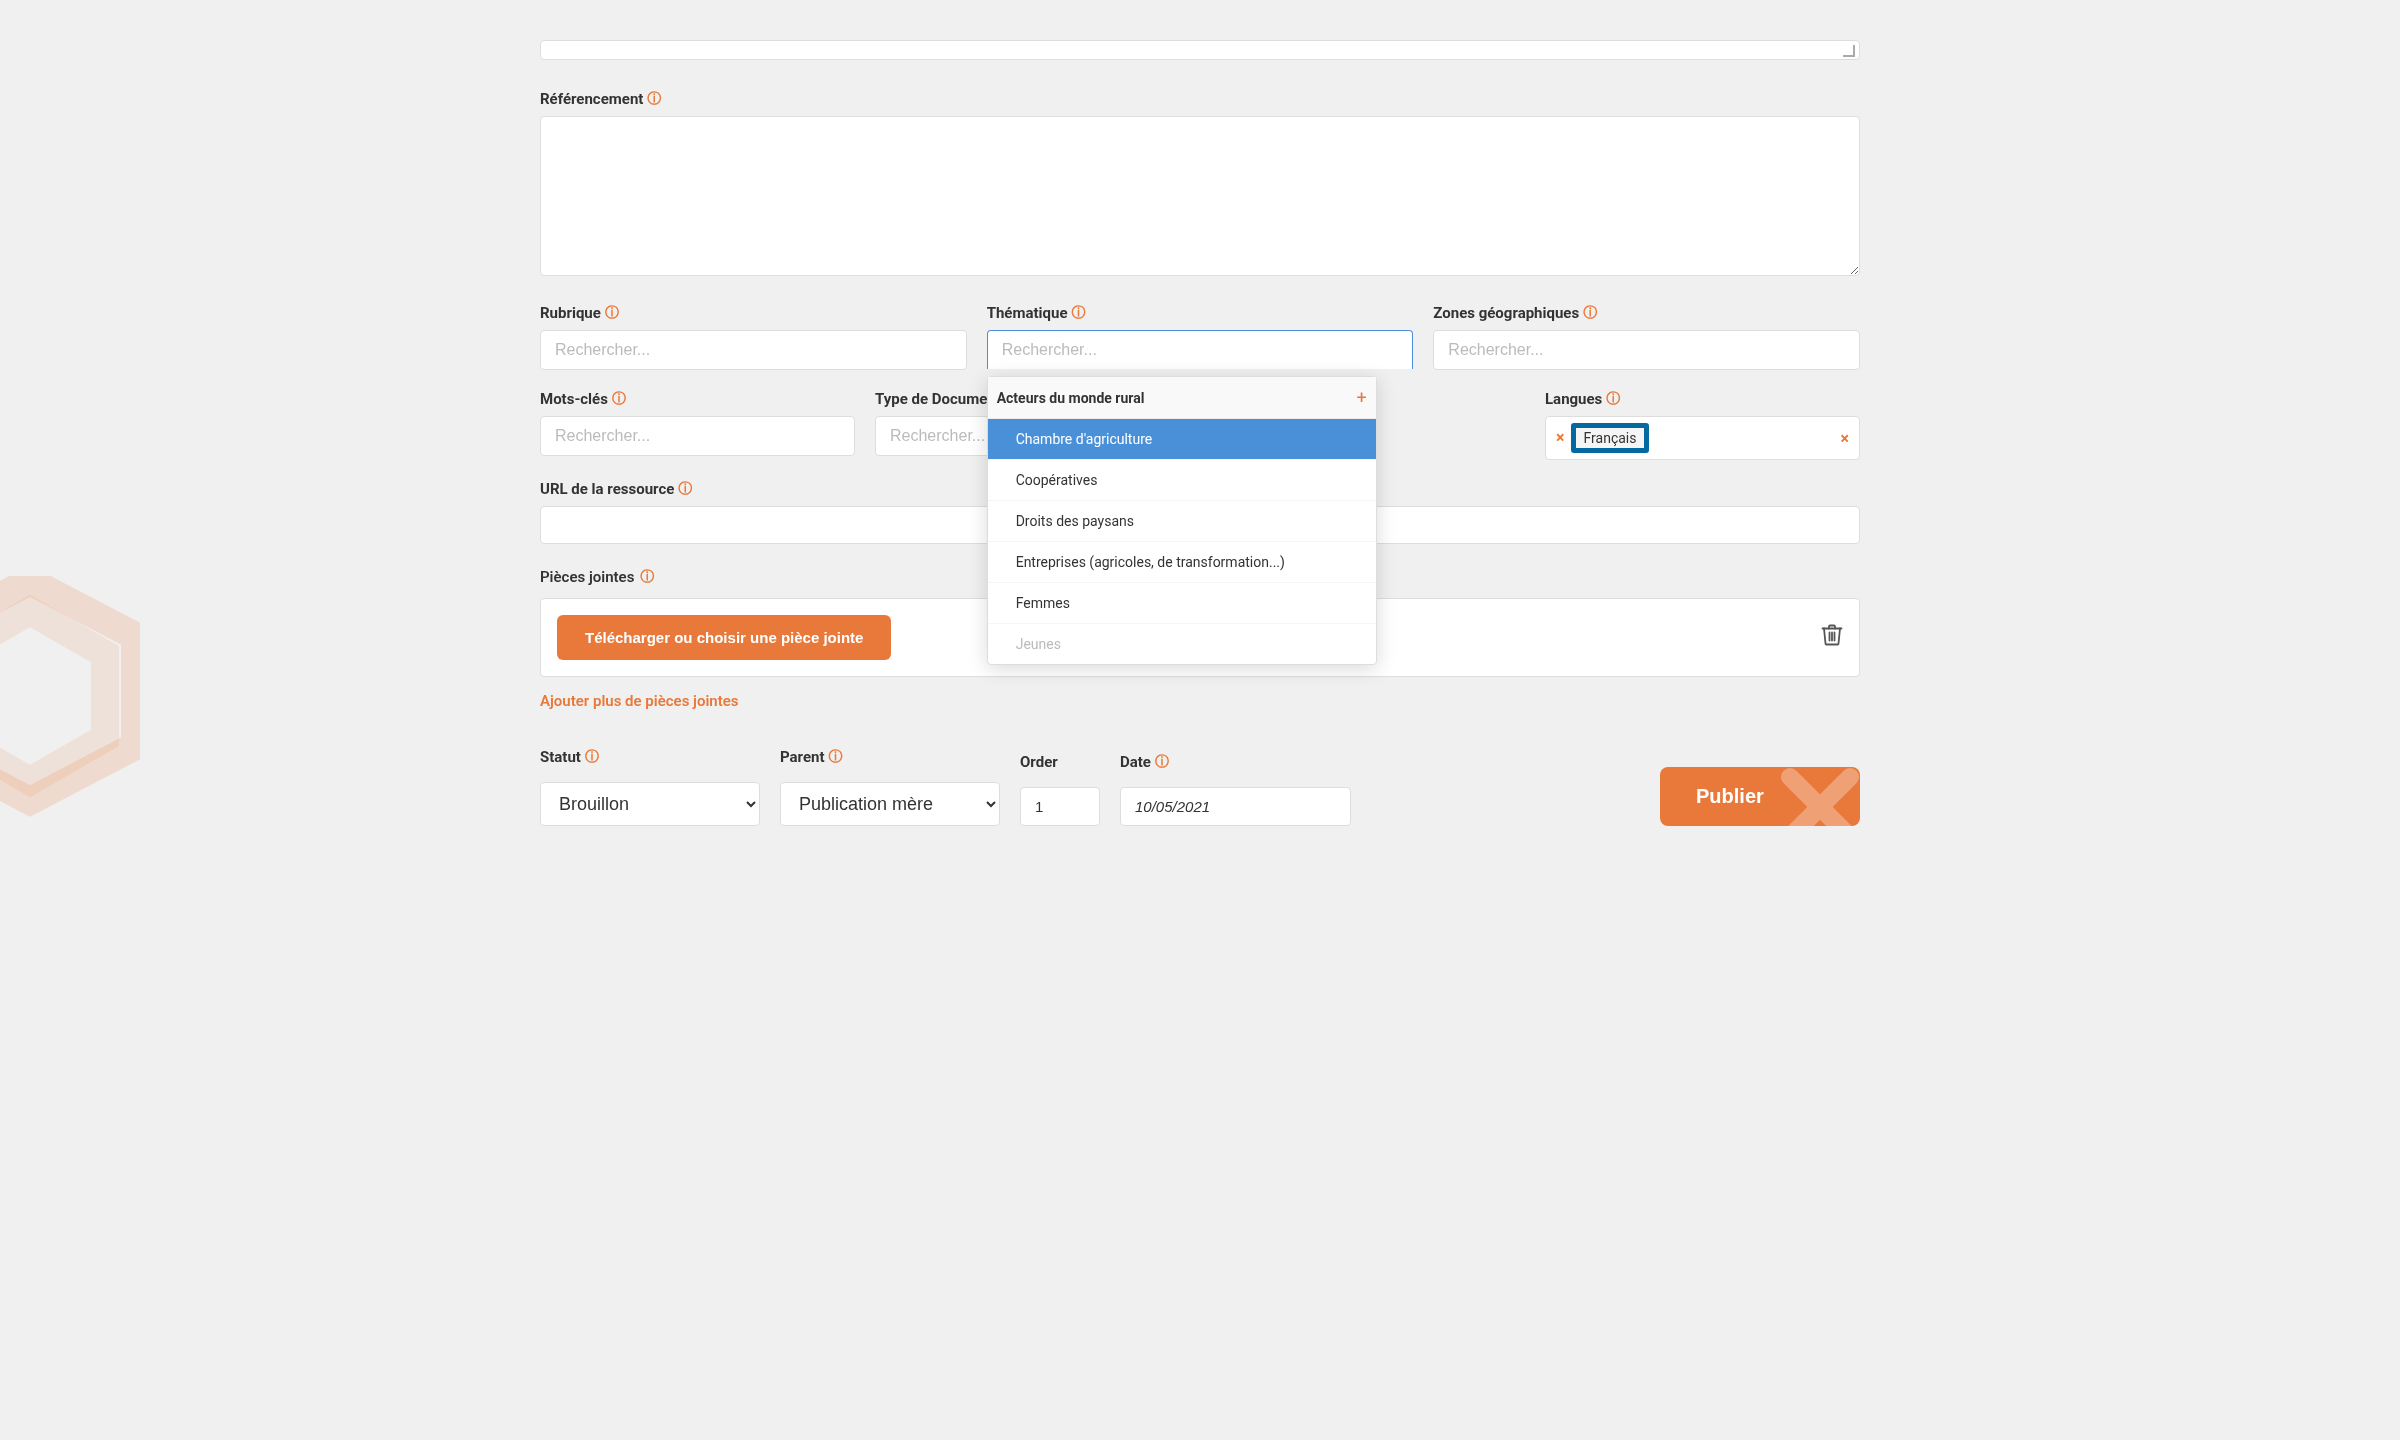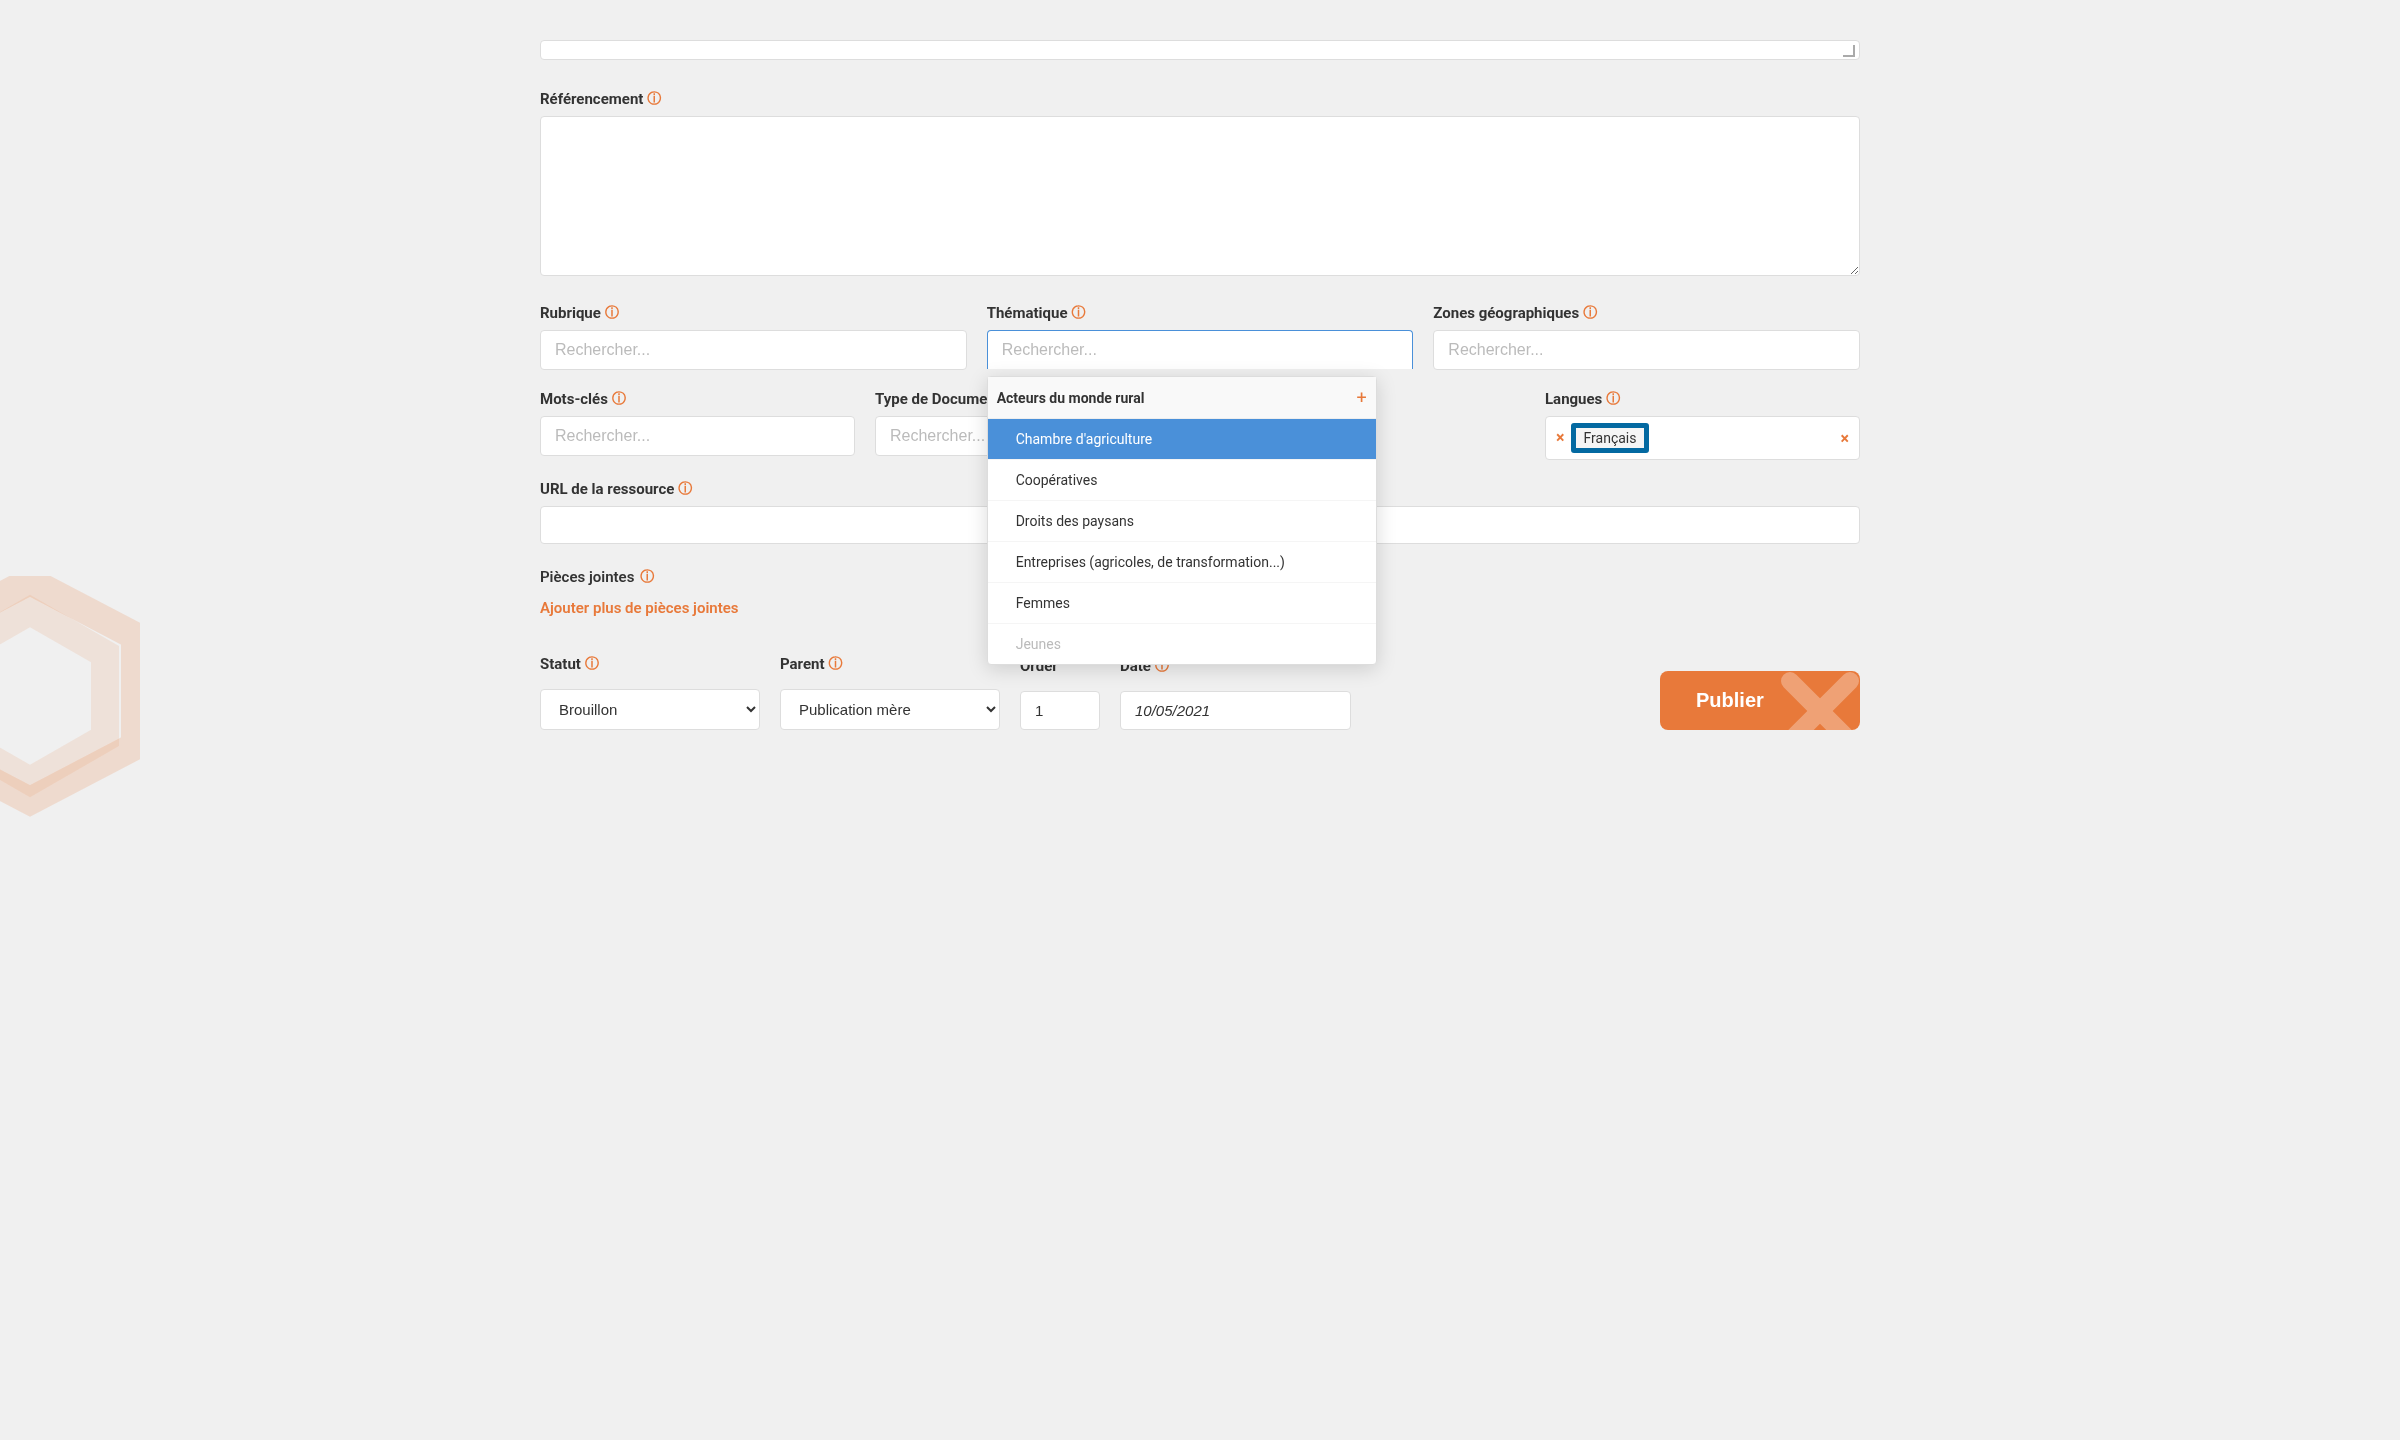--- a/index.html
+++ b/index.html
@@ -205,21 +205,21 @@
     .bottom-field {
       display: flex;
       flex-direction: column;
       gap: 8px;
     }
     .select-field {
       border: 1px solid #ddd;
       border-radius: 4px;
       background: white;
       padding: 10px 14px;
-      font-size: 15px;
+      font-size: 18px;
       color: #333;
       appearance: auto;
       cursor: pointer;
       min-width: 220px;
     }
     .order-input {
       border: 1px solid #ddd;
       border-radius: 4px;
       background: white;
       padding: 10px 14px;
@@ -439,20 +439,34 @@
         <span class="info-icon">ⓘ</span>
       </div>
       <input type="text" class="url-field" value="" style="">
     </div>
 
     <div class="field-section">
       <div class="section-label">
         <span>Pièces jointes</span>
         <span class="info-icon">ⓘ</span>
       </div>
+      <div class="pieces-container">
+        <button class="upload-btn">
+          <span>Télécharger ou choisir une pièce jointe</span>
+        </button>
+        <button class="delete-icon-btn">
+          
+          <svg width="22" height="24" viewBox="0 0 22 24" fill="none" xmlns="http://www.w3.org/2000/svg">
+            <path d="M1.5 5.5H20.5" stroke="#555" stroke-width="1.8" stroke-linecap="round"></path>
+            <path d="M8 5.5V3.5C8 2.95 8.45 2.5 9 2.5H13C13.55 2.5 14 2.95 14 3.5V5.5" stroke="#555" stroke-width="1.8" stroke-linecap="round"></path>
+            <path d="M3 5.5L4.5 20.5C4.5 21.05 4.95 21.5 5.5 21.5H16.5C17.05 21.5 17.5 21.05 17.5 20.5L19 5.5" stroke="#555" stroke-width="1.8" stroke-linecap="round" stroke-linejoin="round"></path>
+            <path d="M8.5 9.5V17.5M11 9.5V17.5M13.5 9.5V17.5" stroke="#555" stroke-width="1.8" stroke-linecap="round"></path>
+          </svg>
+        </button>
+      </div>
       <a class="add-more-link">
         <span>Ajouter plus de pièces jointes</span>
       </a>
     </div>
 
     <div class="bottom-bar">
 
       <div class="bottom-field">
         <div class="field-label">
           <span>Statut</span>

